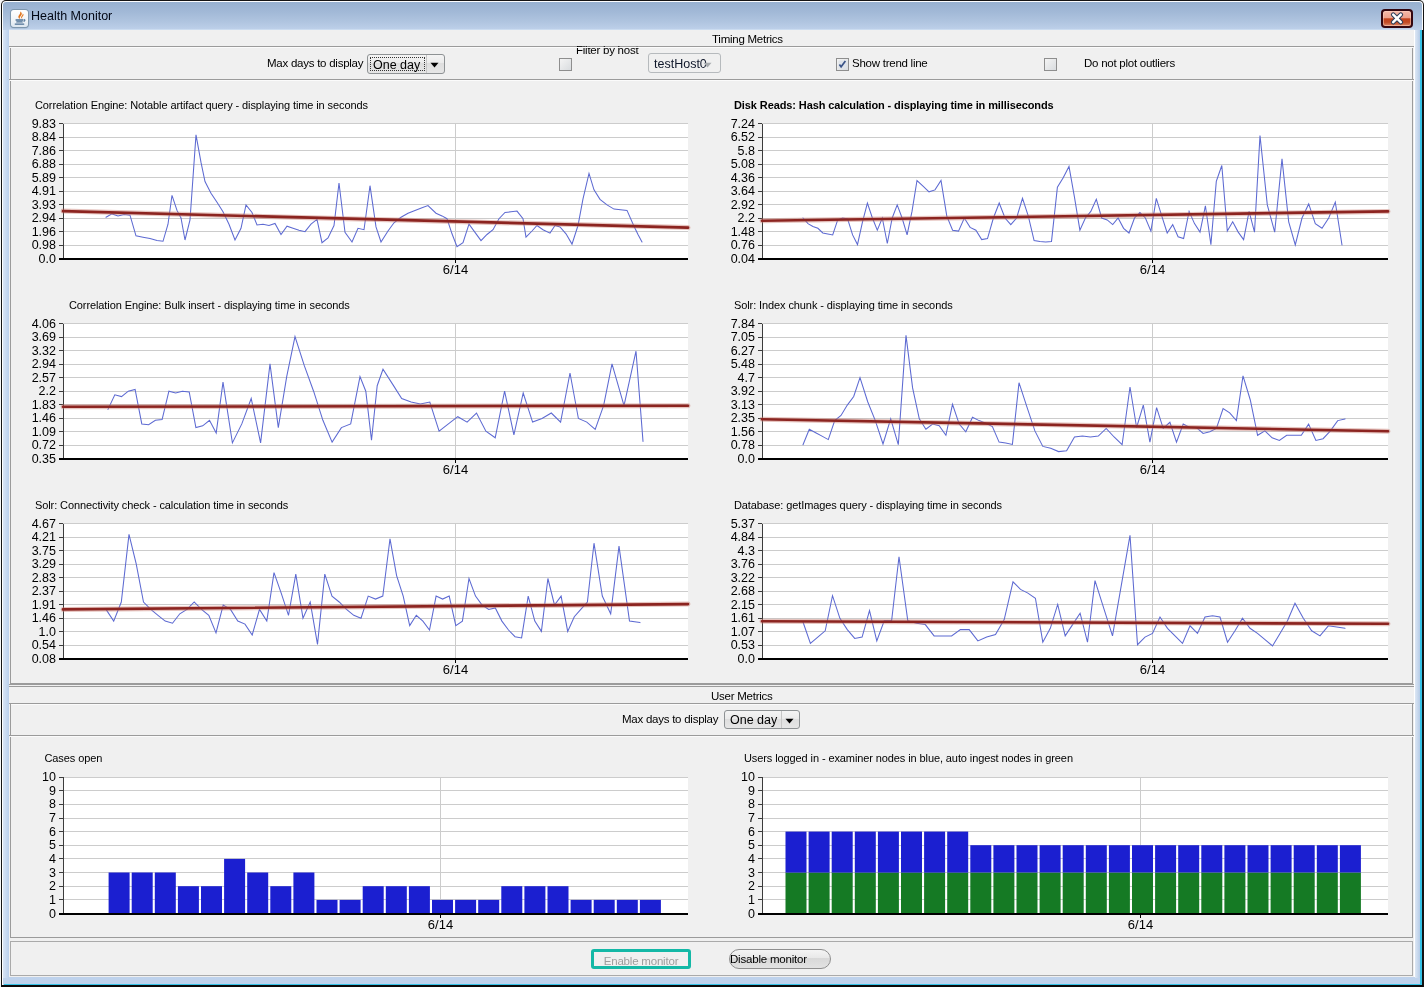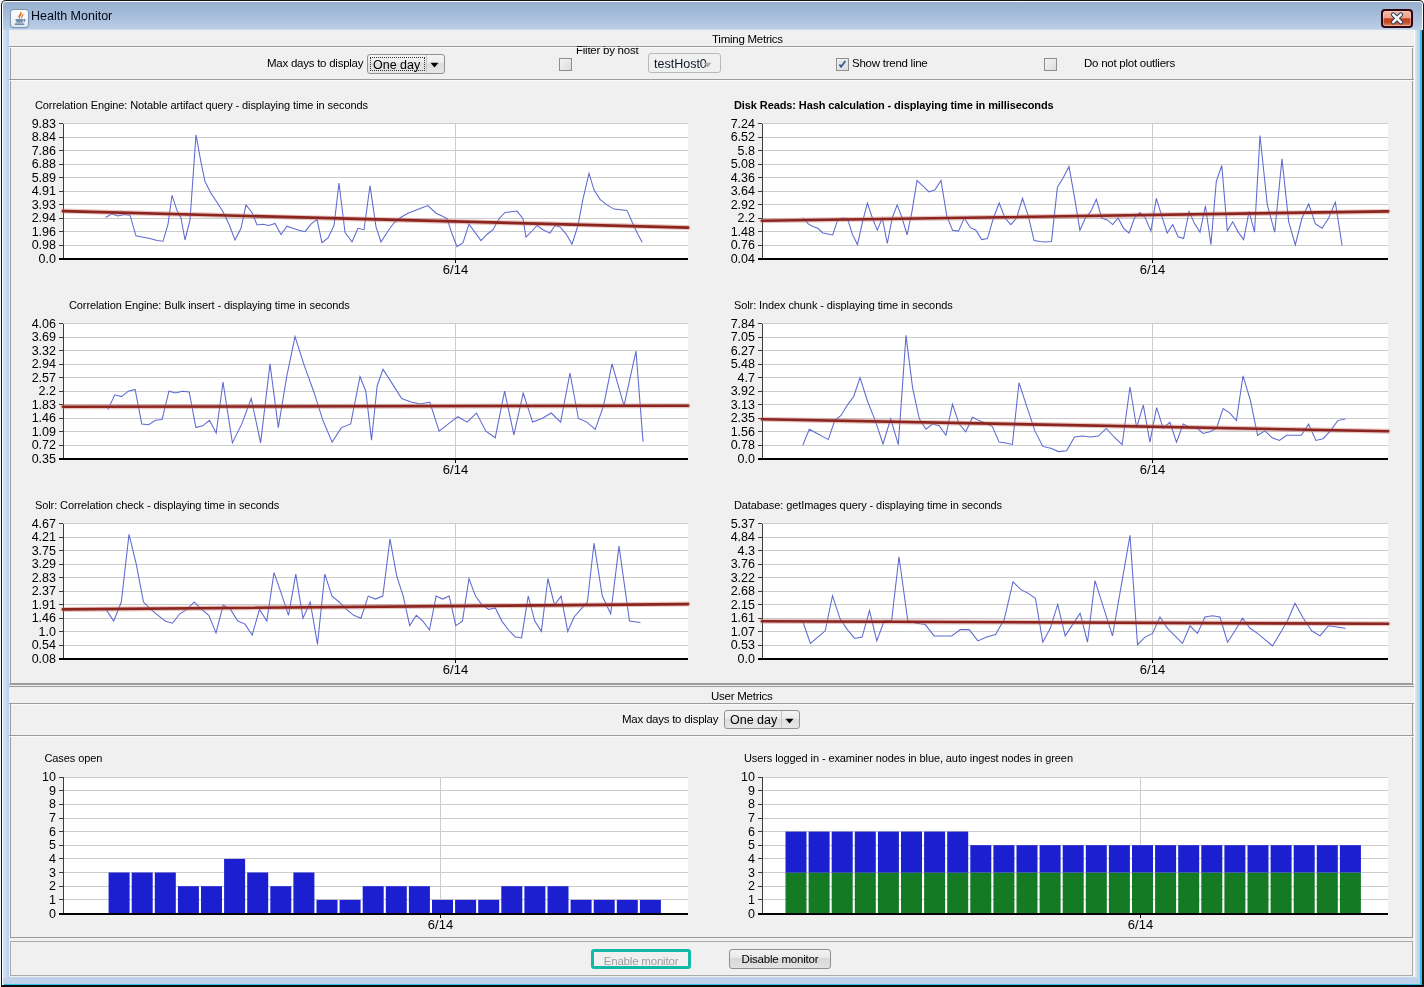--- a/index.html
+++ b/index.html
@@ -491,21 +491,21 @@
       <rect x="1339.9" y="845.2" width="21.0" height="27.3" fill="#1b1fd0"></rect>
       <line x1="762" y1="777" x2="762" y2="913.5" stroke="#3c3c3c" stroke-width="1" shape-rendering="crispEdges"></line>
       <line x1="758" y1="913.5" x2="1388" y2="913.5" stroke="#000000" stroke-width="2" shape-rendering="crispEdges"></line>
       <line x1="1140.5" y1="913.5" x2="1140.5" y2="917.5" stroke="#000000" stroke-width="1" shape-rendering="crispEdges"></line>
       <text x="1140.5" y="929" font-size="13" fill="#000000" text-anchor="middle">6/14</text>
   </svg>
   <div class="ctitle" style="left:35px;top:99px;">Correlation Engine: Notable artifact query - displaying time in seconds</div>
     <div class="ctitle" style="left:734px;top:99px;font-weight:bold;">Disk Reads: Hash calculation - displaying time in milliseconds</div>
     <div class="ctitle" style="left:35px;top:299px;margin-left:34px;">Correlation Engine: Bulk insert - displaying time in seconds</div>
     <div class="ctitle" style="left:734px;top:299px;">Solr: Index chunk - displaying time in seconds</div>
-    <div class="ctitle" style="left:35px;top:499px;">Solr: Correlation check - displaying time in seconds</div>
+    <div class="ctitle" style="left:35px;top:499px;">Solr: Connectivity check - calculation time in seconds</div>
     <div class="ctitle" style="left:734px;top:499px;">Database: getImages query - displaying time in seconds</div>
     <div class="ctitle" style="left:44.5px;top:752px;">Cases open</div>
     <div class="ctitle" style="left:744px;top:752px;">Users logged in - examiner nodes in blue, auto ingest nodes in green</div>
 
   <div class="abs" style="left:10px;top:47px;width:1403px;height:1px;background:#fbfbfb;"></div>
   <div class="abs" style="left:10px;top:80px;width:1403px;height:1px;background:#fbfbfb;"></div>
 
   <div class="abs" style="left:9px;top:684px;width:1405px;height:1px;background:#9b9b9b;"></div>
   <div class="abs" style="left:9px;top:686px;width:1405px;height:1px;background:#9b9b9b;"></div>
   <div class="abs lbl" style="left:711px;top:690px;">User Metrics</div>
@@ -520,15 +520,15 @@
      <div style="position:absolute;left:5px;top:2px;font-size:12.5px;">One day</div>
      <div class="arr" style="border-left:1px solid #c6c6c6;"></div>
      <svg class="abs" style="right:5px;top:7px;" width="9" height="6">
         <path d="M0.5 0.8 L8.5 0.8 L4.5 5.4 Z" fill="#000"></path>
       </svg>
   </div>
 
   <div class="abs" style="left:10px;top:941px;width:1403px;height:35px;border:1px solid #aaaaaa;background:#f0f0f0;"></div>
   <div class="abs" style="left:591px;top:949px;width:100px;height:20px;border:3px solid #14b8a6;border-radius:3px;
       background:#f0f0f0;color:#9d9d9d;font-size:11.5px;letter-spacing:-0.2px;text-align:center;line-height:18px;">Enable monitor</div>
-  <div class="abs" style="left:729px;top:949px;width:102px;height:20px;border:1px solid #8e8e8e;border-radius:3px;
-      background:linear-gradient(#f4f4f4,#e8e8e8 45%,#d8d8d8 46%,#e2e2e2);color:#000;font-size:11.5px;letter-spacing:-0.2px;text-align:center;line-height:18px;">Disable monitor</div>
+  <div class="abs" style="left:729px;top:949px;width:102px;height:20px;border:1px solid #8e8e8e;border-radius:10px;
+      background:linear-gradient(#f4f4f4,#e8e8e8 45%,#d8d8d8 46%,#e2e2e2);color:#000;font-size:11.5px;letter-spacing:-0.2px;line-height:18px;">Disable monitor</div>
 </div>
 
 </body></html>

